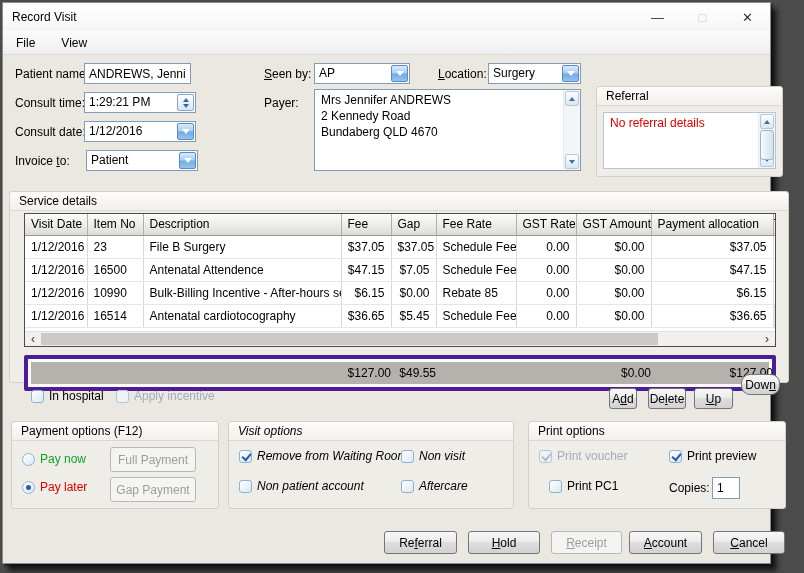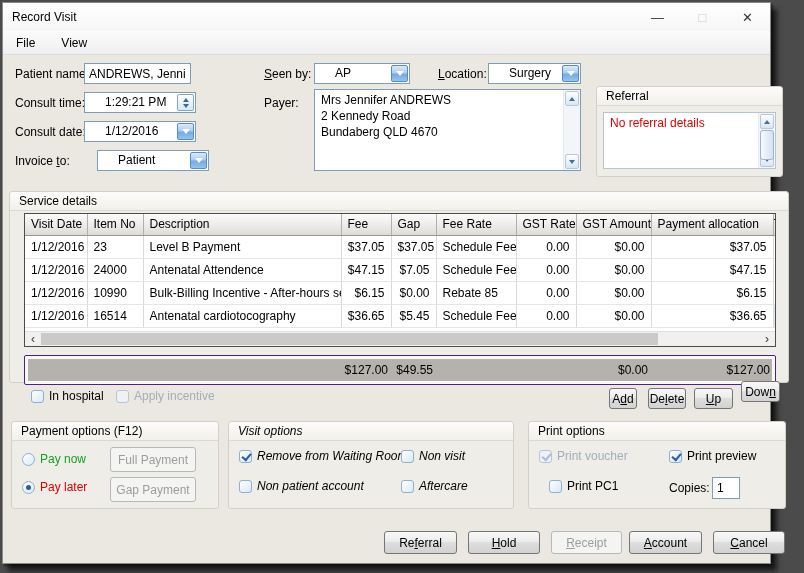--- a/index.html
+++ b/index.html
@@ -15,21 +15,21 @@
   .wbtn { width:45px; display:flex; align-items:center; justify-content:center; font-size:13px; color:#333; cursor:default; }
   .wbtn.dis { color:#c9c9c9; }
   .menubar { height:24px; background:linear-gradient(#fbfbfb,#efeff2); border-bottom:1px solid #dcdbd9; display:flex; align-items:flex-start; }
   .menu-item { padding:0 13px; height:100%; display:flex; align-items:center; }
   .content { position:absolute; top:52px; left:0; right:0; bottom:0; background:#ebe8e2; }
   .flabel { position:absolute; white-space:nowrap; }
   
   .txt, .inputwrap { position:absolute; height:21px; border:1px solid #7f9db9; background:#fff; font:12px "Liberation Sans", sans-serif; }
   .txt { padding:0 4px; }
   .inputwrap { display:flex; }
-  .ival { flex:1; padding:2px 20px; white-space:nowrap; overflow:hidden; }
+  .ival { flex:1; padding:2px 4px; white-space:nowrap; overflow:hidden; }
   .combo-btn, .spin-btn { width:17px; margin:1px; border-radius:2px; display:flex; flex-direction:column; align-items:center; justify-content:center; }
   .combo-btn { background:linear-gradient(#d9ebfc,#a9cef4 45%,#74abe6 55%,#94c3ef); border:1px solid #5a8cc0; }
   .combo-btn i { border-left:4px solid transparent; border-right:4px solid transparent; border-top:5px solid #fff; }
   .spin-btn { background:linear-gradient(#fdfefe,#d7e8f7); border:1px solid #86a7c4; gap:2px; }
   .spin-btn .up { border-left:3.5px solid transparent; border-right:3.5px solid transparent; border-bottom:4px solid #38699e; }
   .spin-btn .dn { border-left:3.5px solid transparent; border-right:3.5px solid transparent; border-top:4px solid #38699e; }
   
   .group { position:absolute; border:1px solid #d4d0c9; border-radius:3px; background:#efede7; }
   .group-hd { height:19px; line-height:19px; padding:0 9px; border-bottom:1px solid #ddd9d2;
               background:linear-gradient(#fdfcfb,#f2f0ea); border-radius:3px 3px 0 0; white-space:nowrap; }
@@ -54,21 +54,21 @@
   td { height:23px; padding:0 6px; white-space:nowrap; overflow:hidden;
        border-right:1px solid #dad9d7; border-bottom:1px solid #e7e6e4; }
   th:last-child, td:last-child { border-right:none; padding:0; }
   .r { text-align:right; }
   td.sel { background:#dcebfa; }
   .filler { height:3px; background:#fff; }
   .hscroll { height:15px; background:#f1f0ee; border-top:1px solid #e2e1df; display:flex; align-items:stretch; }
   .harrow { width:16px; text-align:center; font-size:12px; color:#333; line-height:14px; }
   .htrack { flex:1; position:relative; }
   .hthumb { position:absolute; left:0; top:1px; bottom:1px; width:86%; background:#cbcac8; }
-  .totalbox { margin:8px 0 0 14px; width:752px; border:1px solid #4c1d95; border-radius:2px; background:#faf9f7; padding:3px; }
+  .totalbox { margin:8px 0 0 14px; width:752px; border:4px solid #4c1d95; border-radius:2px; background:#faf9f7; padding:3px; }
   .totalbar { height:22px; background:#b5b2ad; display:grid; align-items:center;
               grid-template-columns:62px 56px 198px 50px 45px 80px 60px 75px 122px 1fr; }
   .totalbar span { padding-right:6px; }
   
   .cb, .radio { position:absolute; display:inline-flex; align-items:center; gap:5px; white-space:nowrap; }
   .box { width:13px; height:13px; border:1px solid #8fb0cf; border-radius:3px;
          background:linear-gradient(135deg,#fefefe,#d9e9f7); position:relative; flex:none; }
   .cb[data-checked="true"] .box::after { content:""; position:absolute; left:2px; top:2px; width:7px; height:4px;
          border-left:2px solid var(--accent-blue); border-bottom:2px solid var(--accent-blue); transform:rotate(-50deg); }
   .cb[data-disabled="true"] .box { border-color:#b9c6d2; background:#eef2f6; }
@@ -122,21 +122,21 @@
 
     <span class="flabel" style="left:12px; top:70px;">Consult date:</span>
     <div class="inputwrap" style="left:81px; top:66px; width:112px;">
       <span class="ival">1/12/2016</span>
       <span class="combo-btn">
             <i></i>
           </span>
     </div>
 
     <span class="flabel" style="left:12px; top:99px;">Invoice <u>t</u>o:</span>
-    <div class="inputwrap" style="left:94px; top:95px; width:112px;">
+    <div class="inputwrap" style="left:83px; top:95px; width:112px;">
       <span class="ival">Patient</span>
       <span class="combo-btn">
             <i></i>
           </span>
     </div>
 
     <span class="flabel" style="left:261px; top:12px;"><u>S</u>een by:</span>
     <div class="inputwrap" style="left:311px; top:8px; width:96px;">
       <span class="ival">AP</span>
       <span class="combo-btn">
@@ -211,32 +211,32 @@
               <th>GST Rate</th>
               <th>GST Amount</th>
               <th>Payment allocation</th>
               <th>T</th>
             </tr>
           </thead>
           <tbody>
             <tr>
               <td>1/12/2016</td>
               <td>23</td>
-              <td>Level B Payment</td>
+              <td>File B Surgery</td>
               <td class="r">$37.05</td>
               <td class="r">$37.05</td>
               <td>Schedule Fee</td>
               <td class="r">0.00</td>
               <td class="r">$0.00</td>
               <td class="r">$37.05</td>
               <td></td>
             </tr>
             <tr>
               <td>1/12/2016</td>
-              <td>24000</td>
+              <td>16500</td>
               <td>Antenatal Attendence</td>
               <td class="r">$47.15</td>
               <td class="r">$7.05</td>
               <td>Schedule Fee</td>
               <td class="r">0.00</td>
               <td class="r">$0.00</td>
               <td class="r">$47.15</td>
               <td></td>
             </tr>
             <tr>
@@ -296,21 +296,21 @@
       <span class="lbl">In hospital</span>
     </div>
     <div class="cb" style="left:113px; top:334px;" data-checked="false" data-disabled="true">
       <span class="box"></span>
       <span class="lbl">Apply incentive</span>
     </div>
 
     <button class="btn" style="left:606px; top:333px; width:28px; height:21px;">A<u>d</u>d</button>
     <button class="btn" style="left:645px; top:333px; width:38px; height:21px;">De<u>l</u>ete</button>
     <button class="btn" style="left:691px; top:333px; width:39px; height:21px;"><u>U</u>p</button>
-    <button class="btn" style="left:738px; top:326px; width:39px; height:21px;">Dow<u>n</u></button>
+    <button class="btn" style="left:738px; top:319px; width:39px; height:21px;border-radius:9px;">Dow<u>n</u></button>
 
     <div class="group" style="left:8px; top:366px; width:208px; height:88px;">
       <div class="group-hd">Payment options (F12)</div>
       <div class="radio green" style="left:10px; top:30px;" data-selected="false">
         <span class="circ"></span>
         <span class="lbl">Pay now</span>
       </div>
       <div class="radio red" style="left:10px; top:58px;" data-selected="true">
         <span class="circ"></span>
         <span class="lbl">Pay later</span>

